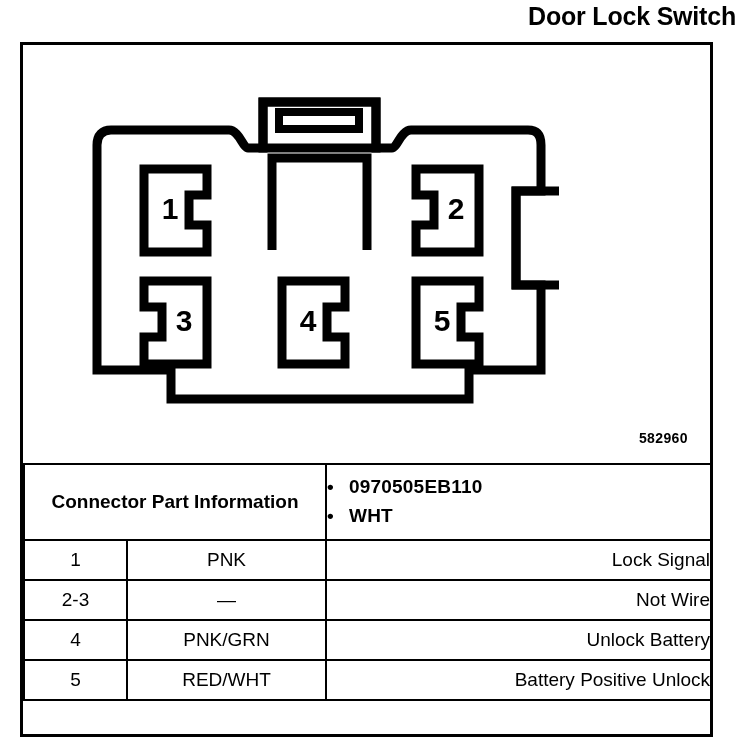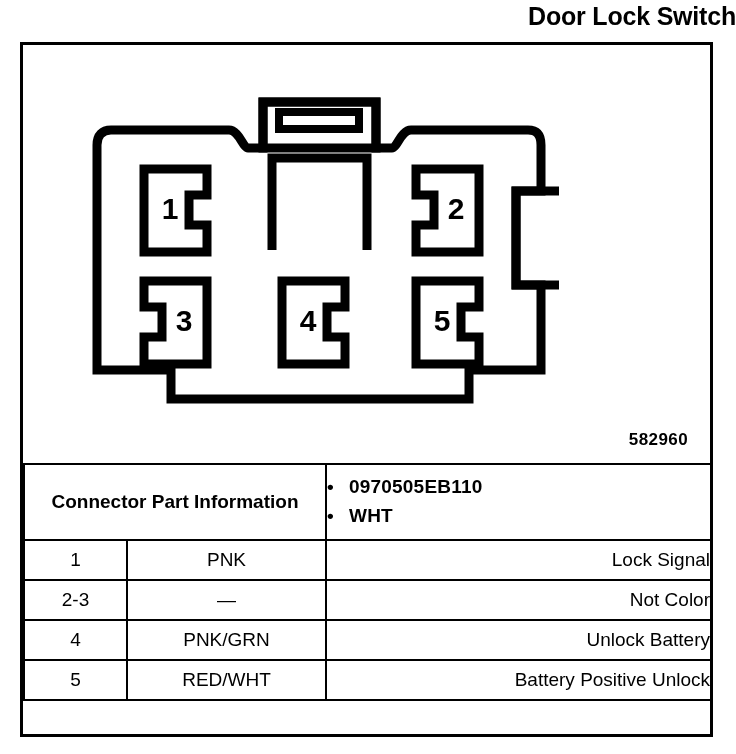--- a/index.html
+++ b/index.html
@@ -54,21 +54,21 @@
   }
   .diagram-svg {
     position: absolute;
     left: 56px;
     top: 40px;
   }
   .diagram-ref {
     position: absolute;
     right: 22px;
     top: 385px;
-    font-size: 17px;
+    font-size: 14px;
     font-weight: bold;
     letter-spacing: 0.4px;
     font-family: "Liberation Sans", sans-serif;
   }
 
   
   .pin-table {
     position: absolute;
     left: 0;
     top: 418px;
@@ -234,21 +234,21 @@
 
 
       <tr>
         <td class="row-cell cell-center">1</td>
         <td class="row-cell cell-center">PNK</td>
         <td class="row-cell cell-left">Lock Signal</td>
       </tr>
       <tr>
         <td class="row-cell cell-center">2-3</td>
         <td class="row-cell cell-center dash-cell">—</td>
-        <td class="row-cell cell-left">Not Color</td>
+        <td class="row-cell cell-left">Not Wire</td>
       </tr>
       <tr>
         <td class="row-cell cell-center">4</td>
         <td class="row-cell cell-center">PNK/GRN</td>
         <td class="row-cell cell-left">Unlock Battery</td>
       </tr>
       <tr>
         <td class="row-cell cell-center">5</td>
         <td class="row-cell cell-center">RED/WHT</td>
         <td class="row-cell cell-left">Battery Positive Unlock</td>

